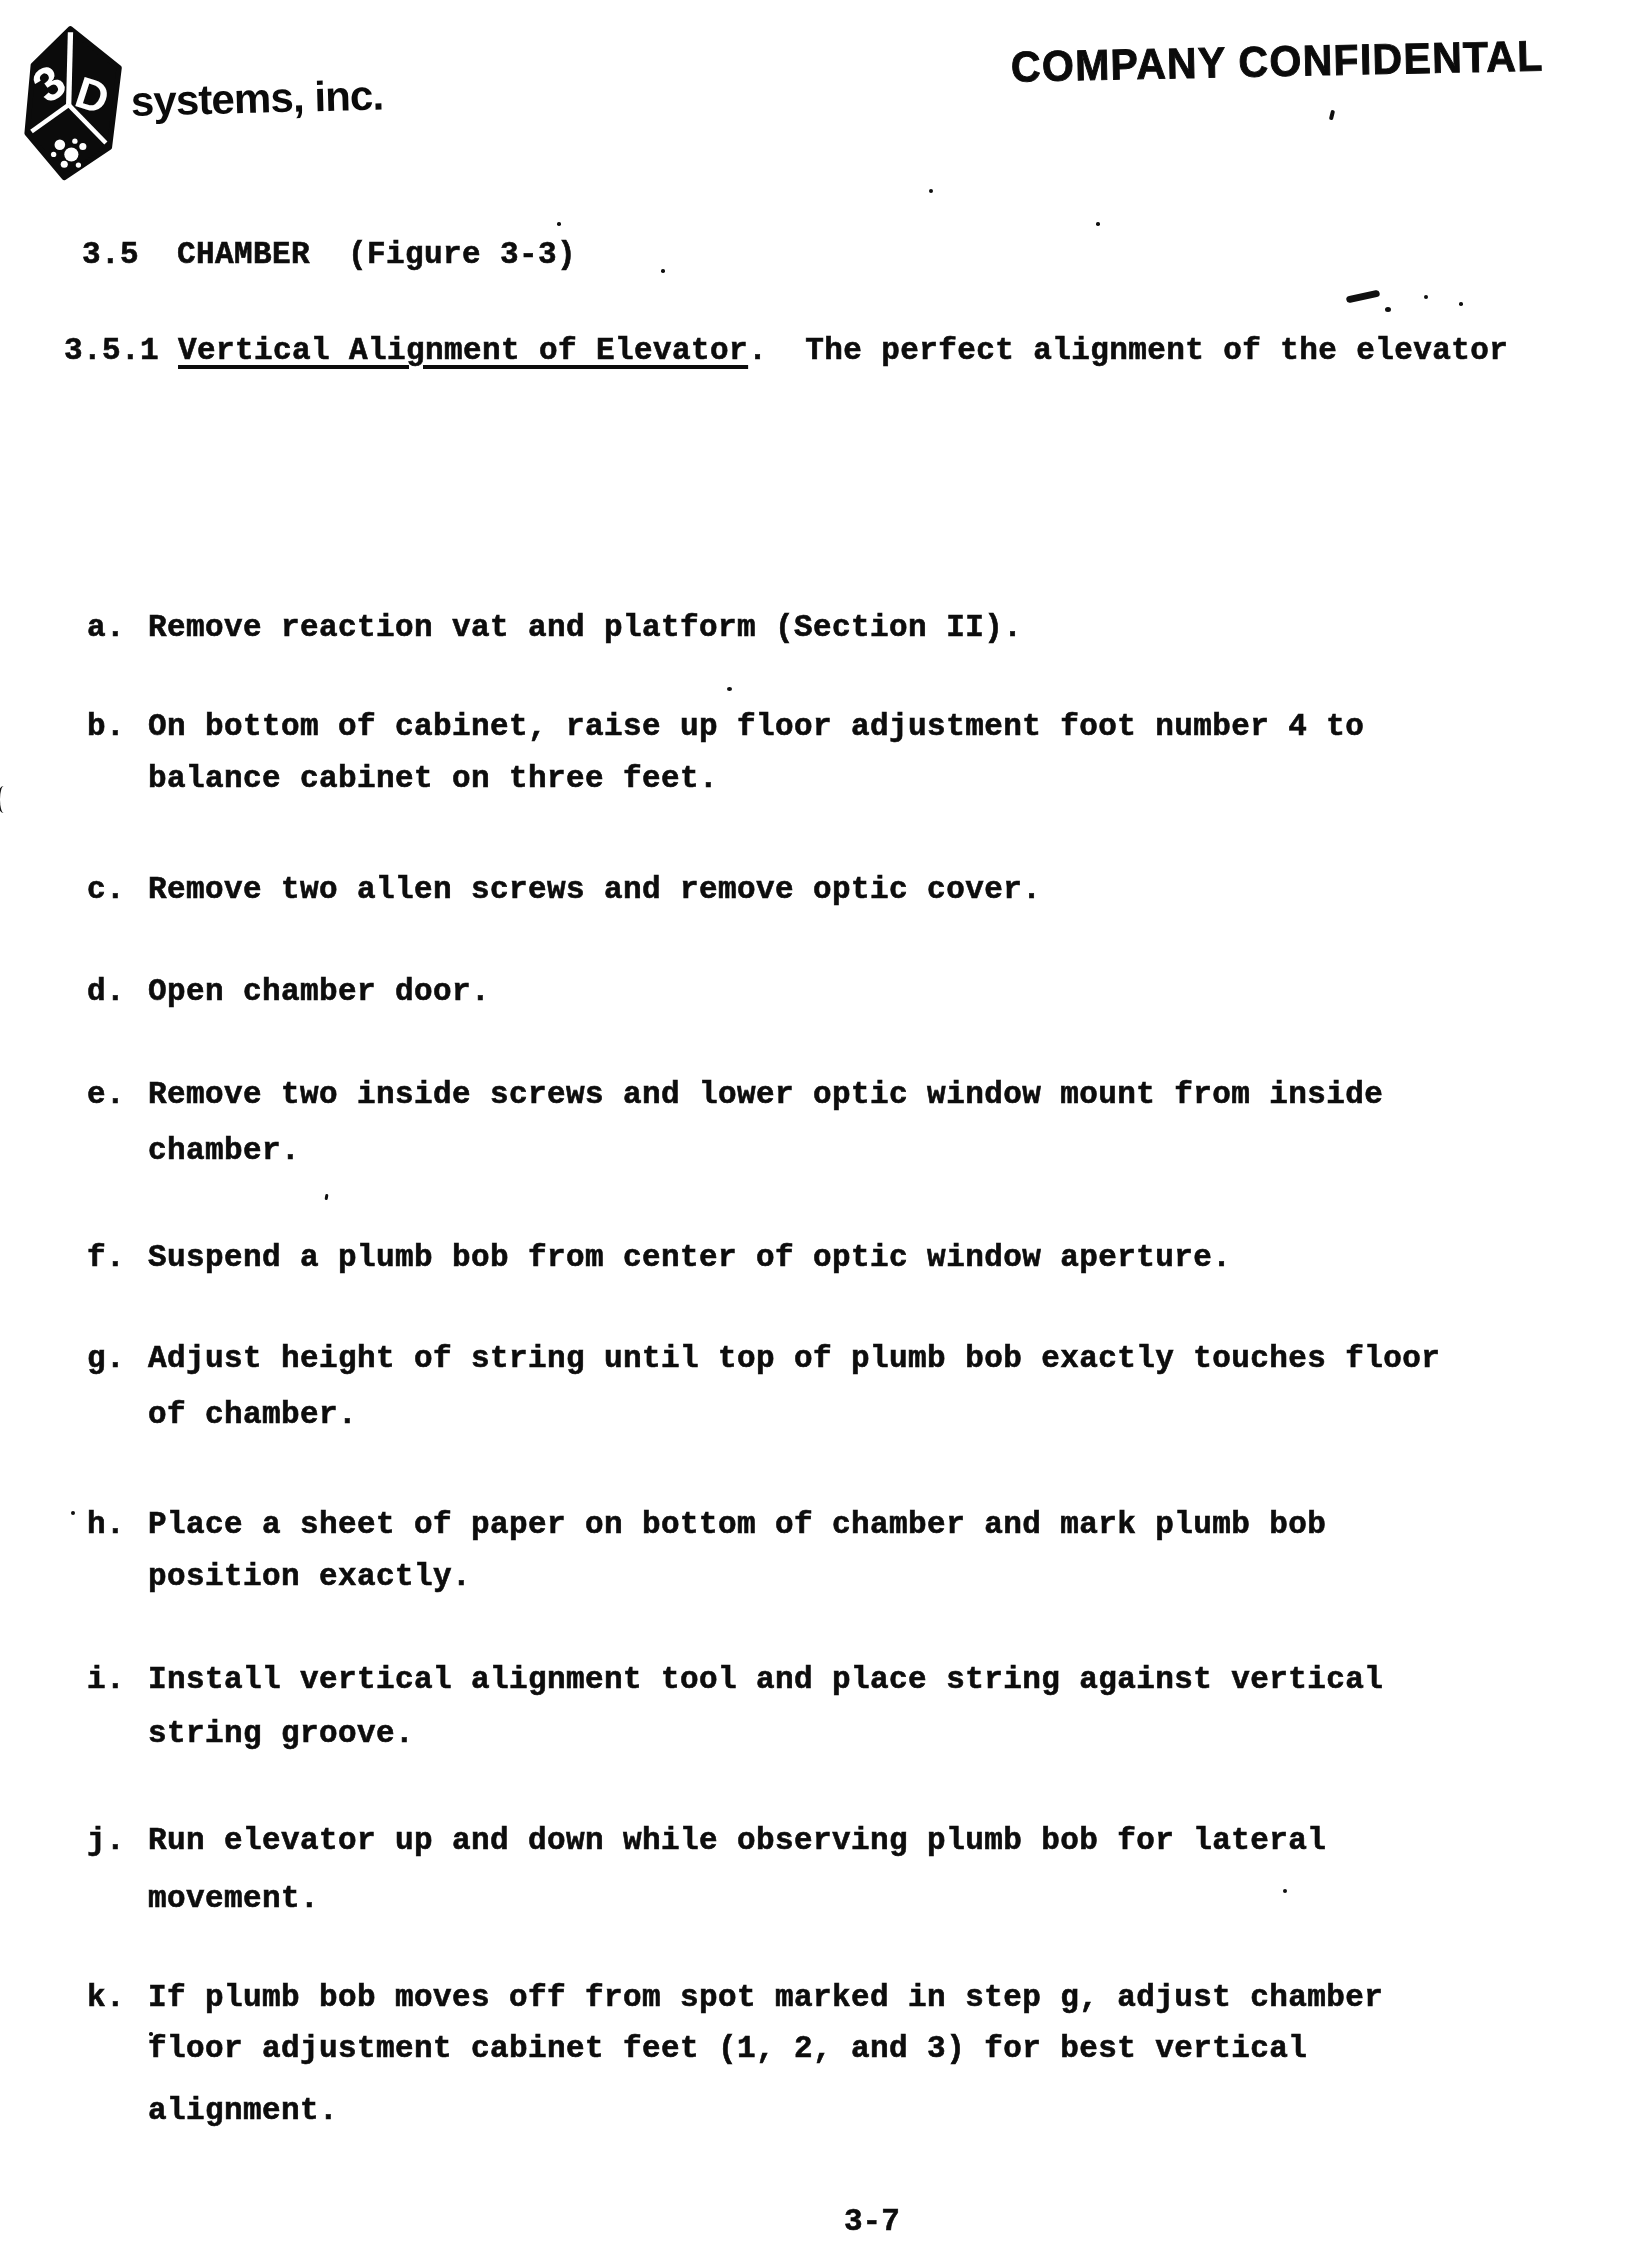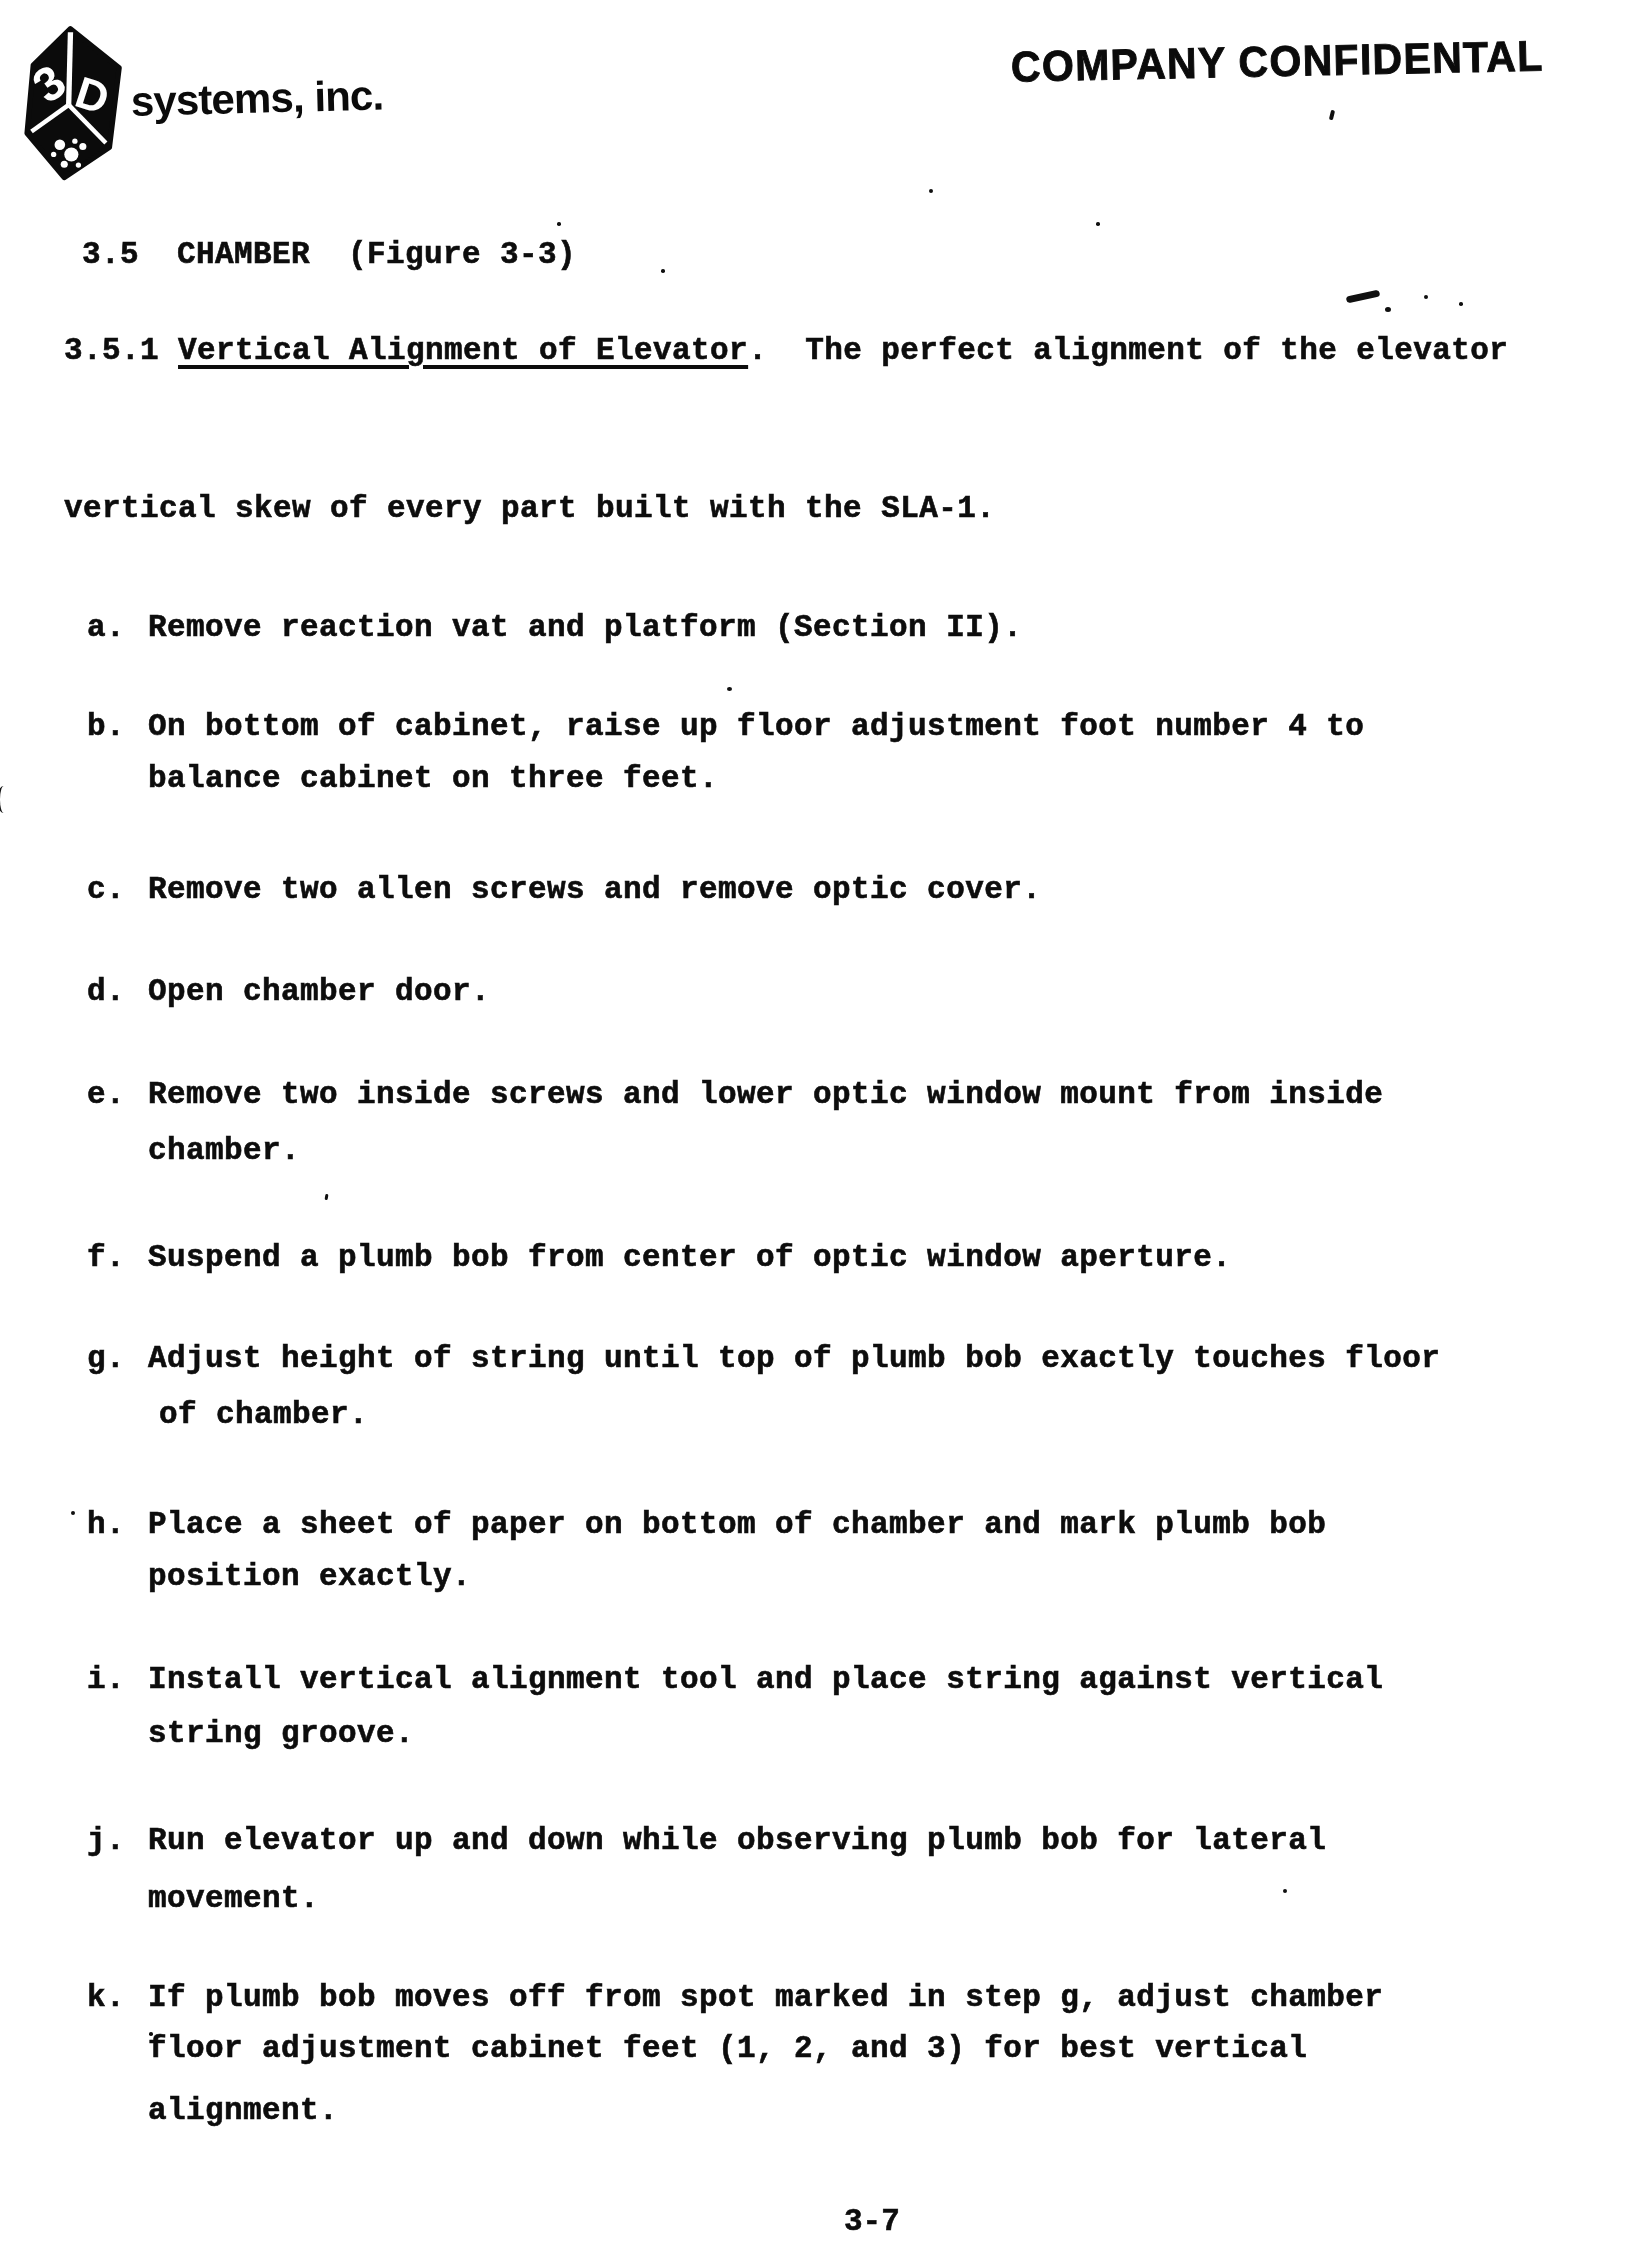--- a/index.html
+++ b/index.html
@@ -81,21 +81,20 @@
     <circle cx="62" cy="131" r="3" fill="#ffffff"></circle>
   </svg>
 
   <div id="logo-text">systems, inc.</div>
 
   <div id="stamp">COMPANY CONFIDENTAL</div>
 
   <div class="tline" style="left:82px;top:229px;margin-top:8px;">3.5  CHAMBER  (Figure 3-3)</div>
 
   <div class="tline para" style="top:333px;"><span>3.5.1 </span><span class="u">Vertical Alignment of Elevator</span><span>.  The perfect alignment of the elevator</span></div>
-  <div class="tline para" style="top:491px;">vertical skew of every part built with the SLA-1.</div>
 
   <div>
     <div class="tline letter" style="top:610px;">a.</div>
     <div class="tline stext" style="top:610px;">Remove reaction vat and platform (Section II).</div>
   </div>
 
   <div>
     <div class="tline letter" style="top:709px;">b.</div>
     <div class="tline stext" style="top:709px;">On bottom of cabinet, raise up floor adjustment foot number 4 to</div>
     <div class="tline stext" style="top:761px;text-align:right;">balance cabinet on three feet.</div>
@@ -118,21 +117,21 @@
   </div>
 
   <div>
     <div class="tline letter" style="top:1240px;">f.</div>
     <div class="tline stext" style="top:1240px;">Suspend a plumb bob from center of optic window aperture.</div>
   </div>
 
   <div>
     <div class="tline letter" style="top:1341px;">g.</div>
     <div class="tline stext" style="top:1341px;">Adjust height of string until top of plumb bob exactly touches floor</div>
-    <div class="tline stext" style="top:1397px;margin-left:11px;">of chamber.</div>
+    <div class="tline stext" style="top:1397px;">of chamber.</div>
   </div>
 
   <div>
     <div class="tline letter" style="top:1507px;">h.</div>
     <div class="tline stext" style="top:1507px;">Place a sheet of paper on bottom of chamber and mark plumb bob</div>
     <div class="tline stext" style="top:1559px;">position exactly.</div>
   </div>
 
   <div>
     <div class="tline letter" style="top:1662px;">i.</div>

